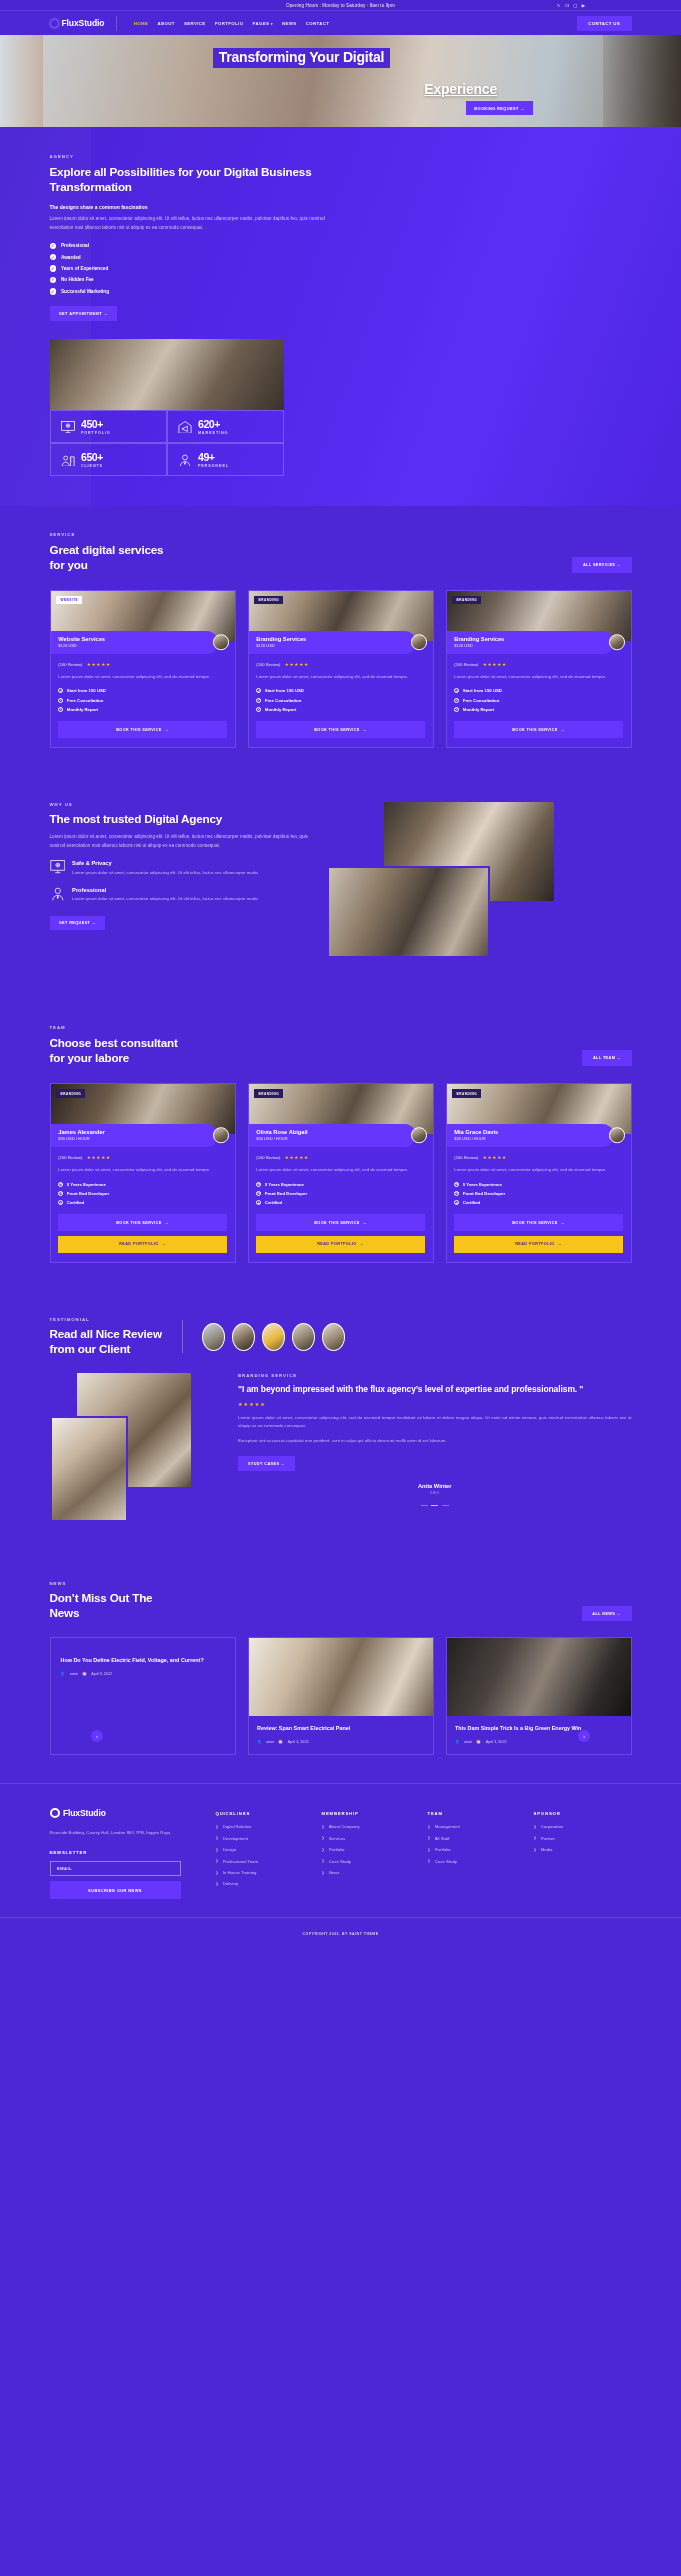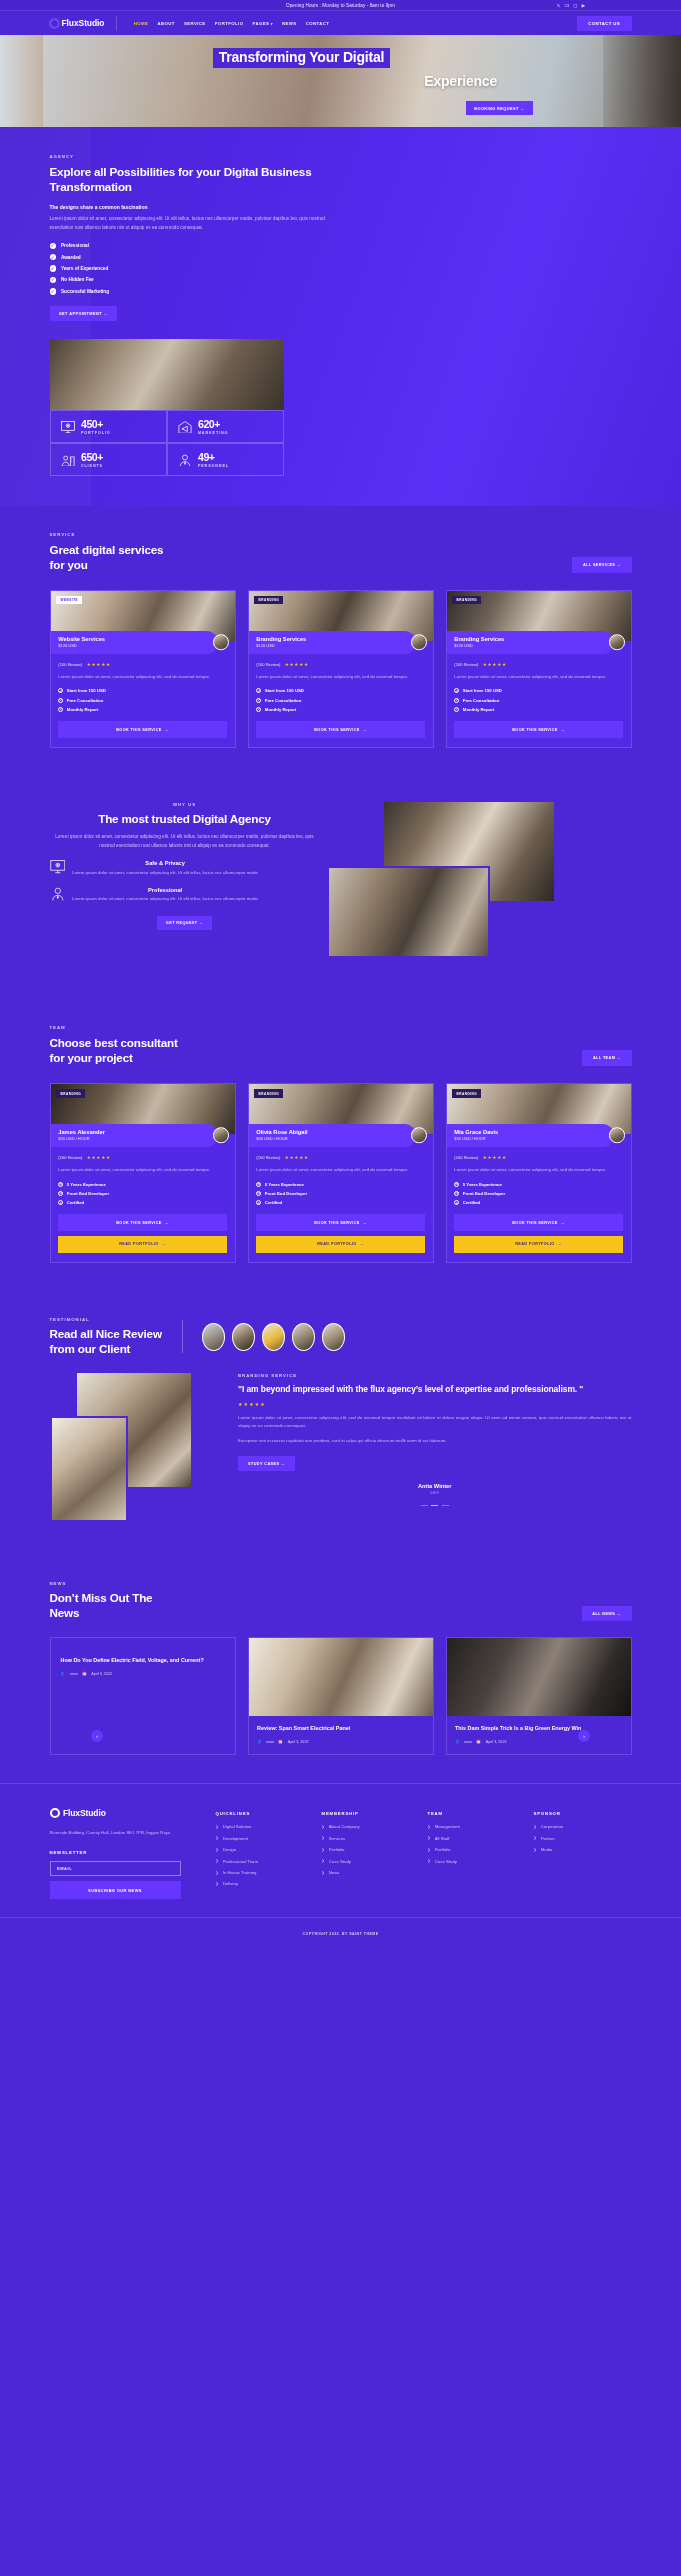--- a/index.html
+++ b/index.html
@@ -48,31 +48,31 @@
 
   
   .hero{
     position:relative;height:92px;overflow:hidden;
     background:linear-gradient(100deg,#cfd6dd 0%,#b9a99a 28%,#9b8576 46%,#d8cdc2 62%,#b9c4cc 80%,#8d8379 100%);
   }
   .hero-photo{position:absolute;inset:0;}
   .hero-left-blur{position:absolute;left:0;top:0;width:43px;height:92px;background:linear-gradient(90deg,#d5dbe0,#c4b3a5);}
   .hero-right-dark{position:absolute;right:0;top:0;width:78px;height:92px;background:linear-gradient(90deg,rgba(60,52,46,.15),rgba(44,38,34,.85));}
   .hero-title{
-    position:absolute;left:213px;top:12.8px;width:284px;text-align:left;
+    position:absolute;left:213px;top:12.8px;width:284px;text-align:left;text-decoration:underline;
   }
   .hero-title .line1{
     display:inline-block;background:#4d26d6;color:#fff;
     font-size:14px;font-weight:700;letter-spacing:-0.2px;padding:2.1px 5.7px 2.8px;
     line-height:1.05;
   }
   .hero-title .line2{
     display:block;text-align:right;color:#fff;
     font-size:14px;font-weight:700;letter-spacing:-0.2px;
-    line-height:1.1;margin-top:6px;text-shadow:0 0.7px 2.8px rgba(0,0,0,.35);
+    line-height:1.1;margin-top:14px;text-shadow:0 0.7px 2.8px rgba(0,0,0,.35);
   }
   .btn-booking{
     position:absolute;right:148px;top:66px;
     background:#6636ff;color:#fff;font-size:3.9px;font-weight:700;
     letter-spacing:0.4px;padding:4.3px 8.5px;text-transform:uppercase;
   }
 
   
   .agency{
     background:linear-gradient(110deg,#4b23d4 0%,#5227e8 40%,#5b2ff5 70%,#4e25e0 100%);
@@ -149,21 +149,21 @@
     font-size:3.8px;font-weight:700;letter-spacing:0.4px;padding:6.4px 0;text-transform:uppercase;
   }
   .btn-port{
     display:block;margin-top:5px;background:#f7c419;color:#3d1f9e;text-align:center;
     font-size:3.8px;font-weight:700;letter-spacing:0.4px;padding:6.4px 0;text-transform:uppercase;
   }
 
   
   .whyus{padding:25.5px 0 28px;background:#4d26d6;}
   .whyus-inner{width:582px;margin:0 auto;display:flex;gap:21px;}
-  .whyus-left{width:270px;text-align:center;}
+  .whyus-left{width:270px;}
   .feature-row{display:flex;gap:7px;margin-top:10px;}
   .feature-row .ftxt h4{font-size:5.7px;font-weight:700;color:#fff;}
   .feature-row .ftxt p{font-size:4.3px;line-height:1.75;color:#c9bbf3;margin-top:2.8px;}
   .btn-getreq{margin-top:12.8px;display:inline-block;background:#6636ff;color:#fff;font-size:3.8px;font-weight:700;letter-spacing:0.4px;padding:5px 9.2px;text-transform:uppercase;}
   .whyus-right{width:213px;position:relative;height:170px;}
   .wp1{position:absolute;right:0;top:0;width:170px;height:99px;background:linear-gradient(120deg,#3a3330 0%,#7d6c59 25%,#ded2c2 50%,#6d5e4e 75%,#2c2623 100%);}
   .wp2{position:absolute;left:-14px;top:64px;width:163px;height:92px;border:2.8px solid #4d26d6;background:linear-gradient(115deg,#c9c0b4 0%,#8c7a66 30%,#4a4038 55%,#bdb0a0 80%,#5a4d40 100%);}
 
   
   .team{padding:25.5px 0 28px;background:#4d26d6;}
@@ -532,21 +532,21 @@
         <div class="wp2"></div>
       </div>
     </div>
   </div>
 
   <div class="team">
     <div class="container">
       <div class="sec-head">
         <div>
           <div class="eyebrow">TEAM</div>
-          <h2 class="sec"><span>Choose best consultant</span><br><span>for your project</span></h2>
+          <h2 class="sec"><span>Choose best consultant</span><br><span>for your labore</span></h2>
         </div>
         <div class="btn-outline">ALL TEAM →</div>
       </div>
       <div class="cards3">
 
         <div class="card">
           <div class="card-img ti1">
               <div class="tag dark">BRANDING</div>
             </div>
           <div class="card-bar">

